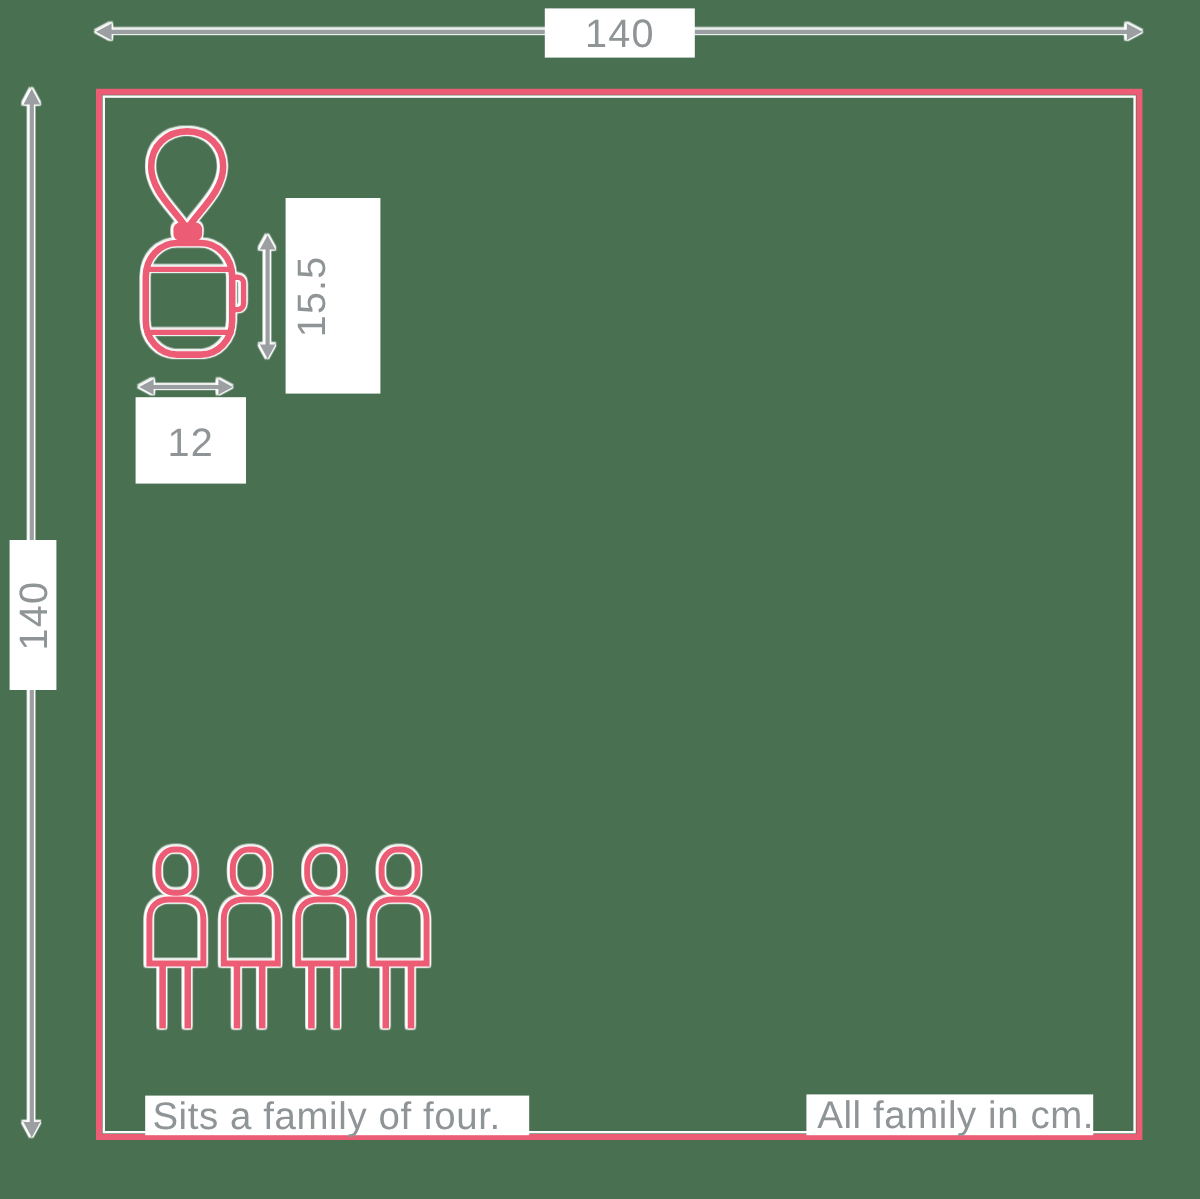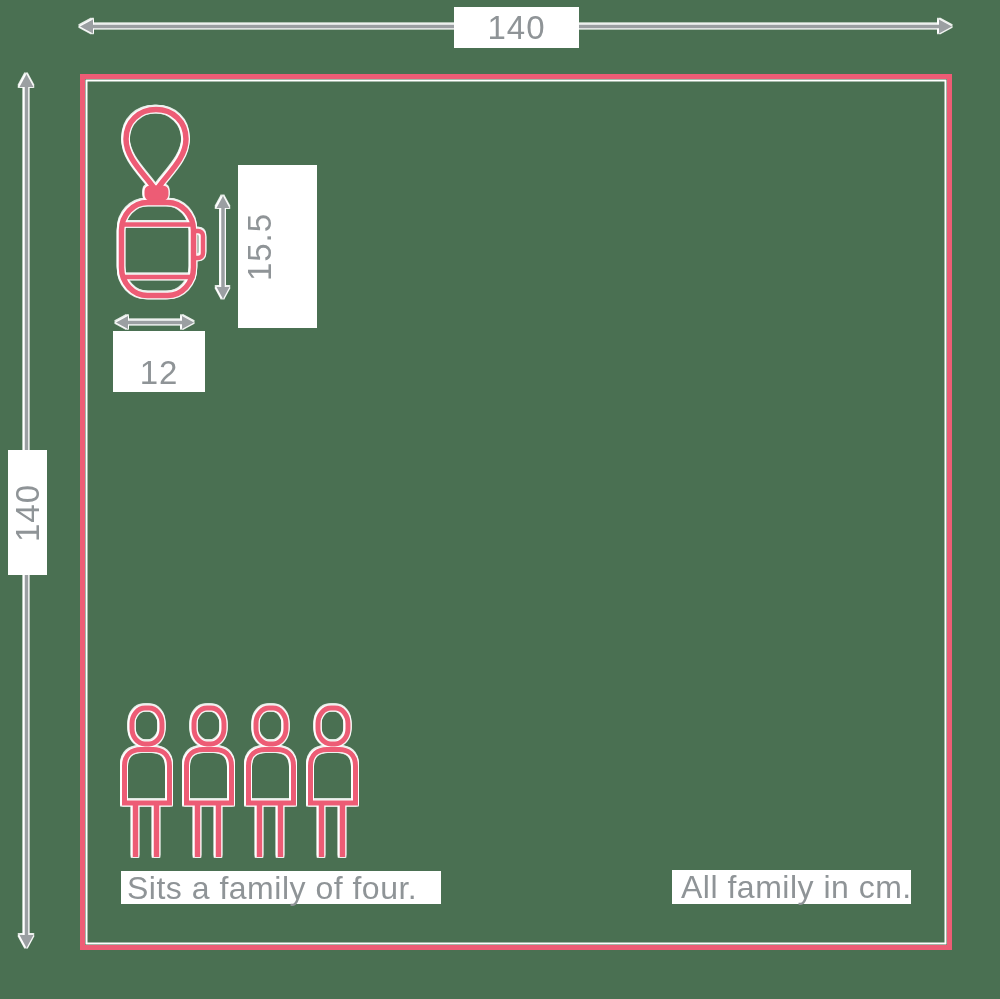--- a/index.html
+++ b/index.html
@@ -35,32 +35,32 @@
   .pfill  { fill: var(--outline-pink, #ed5c75); stroke: none; }
   .wstroke{ stroke: #ffffff; fill: none; }
 
   .label {
     position: absolute;
     background: var(--label-background, #ffffff);
     color: var(--label-text, #8f9497);
     font-weight: 300;
   }
   .num { font-size: 33px; letter-spacing: 1px; }
-  .cap { font-size: 32px; letter-spacing: 0.5px; white-space: nowrap; overflow: visible; }
+  .cap { font-size: 32px; letter-spacing: 0.5px; white-space: nowrap; overflow: visible; margin-top: 42px; }
 
   .centered {
     display: flex;
     align-items: center;
     justify-content: center;
   }
   #label-width  { left: 454px; top: 7px;  width: 125px; height: 41px; }
   #label-height { left: 8px;  top: 450px; width: 39px;  height: 125px; }
   #label-item-height { left: 238px; top: 165px; width: 79px; height: 163px; }
-  #label-item-width  { left: 113px; top: 331px; width: 92px; height: 61px;
-                       display:flex; justify-content:center; align-items:flex-end;
+  #label-item-width  { left: 113px; top: 331px; width: 92px; height: 72px;
+                       display:flex; justify-content:center; align-items:center;
                        padding-top:3px; box-sizing:border-box; }
   #caption-family { left: 121px; top: 871px; width: 314px; height: 33px;
                     line-height: 34px; padding-left: 6px; }
   #caption-units  { left: 672px; top: 870px; width: 230px; height: 34px;
                     line-height: 35px; padding-left: 9px; }
 
   .vspan {
     position: absolute;
     white-space: nowrap;
     left: 50%;

